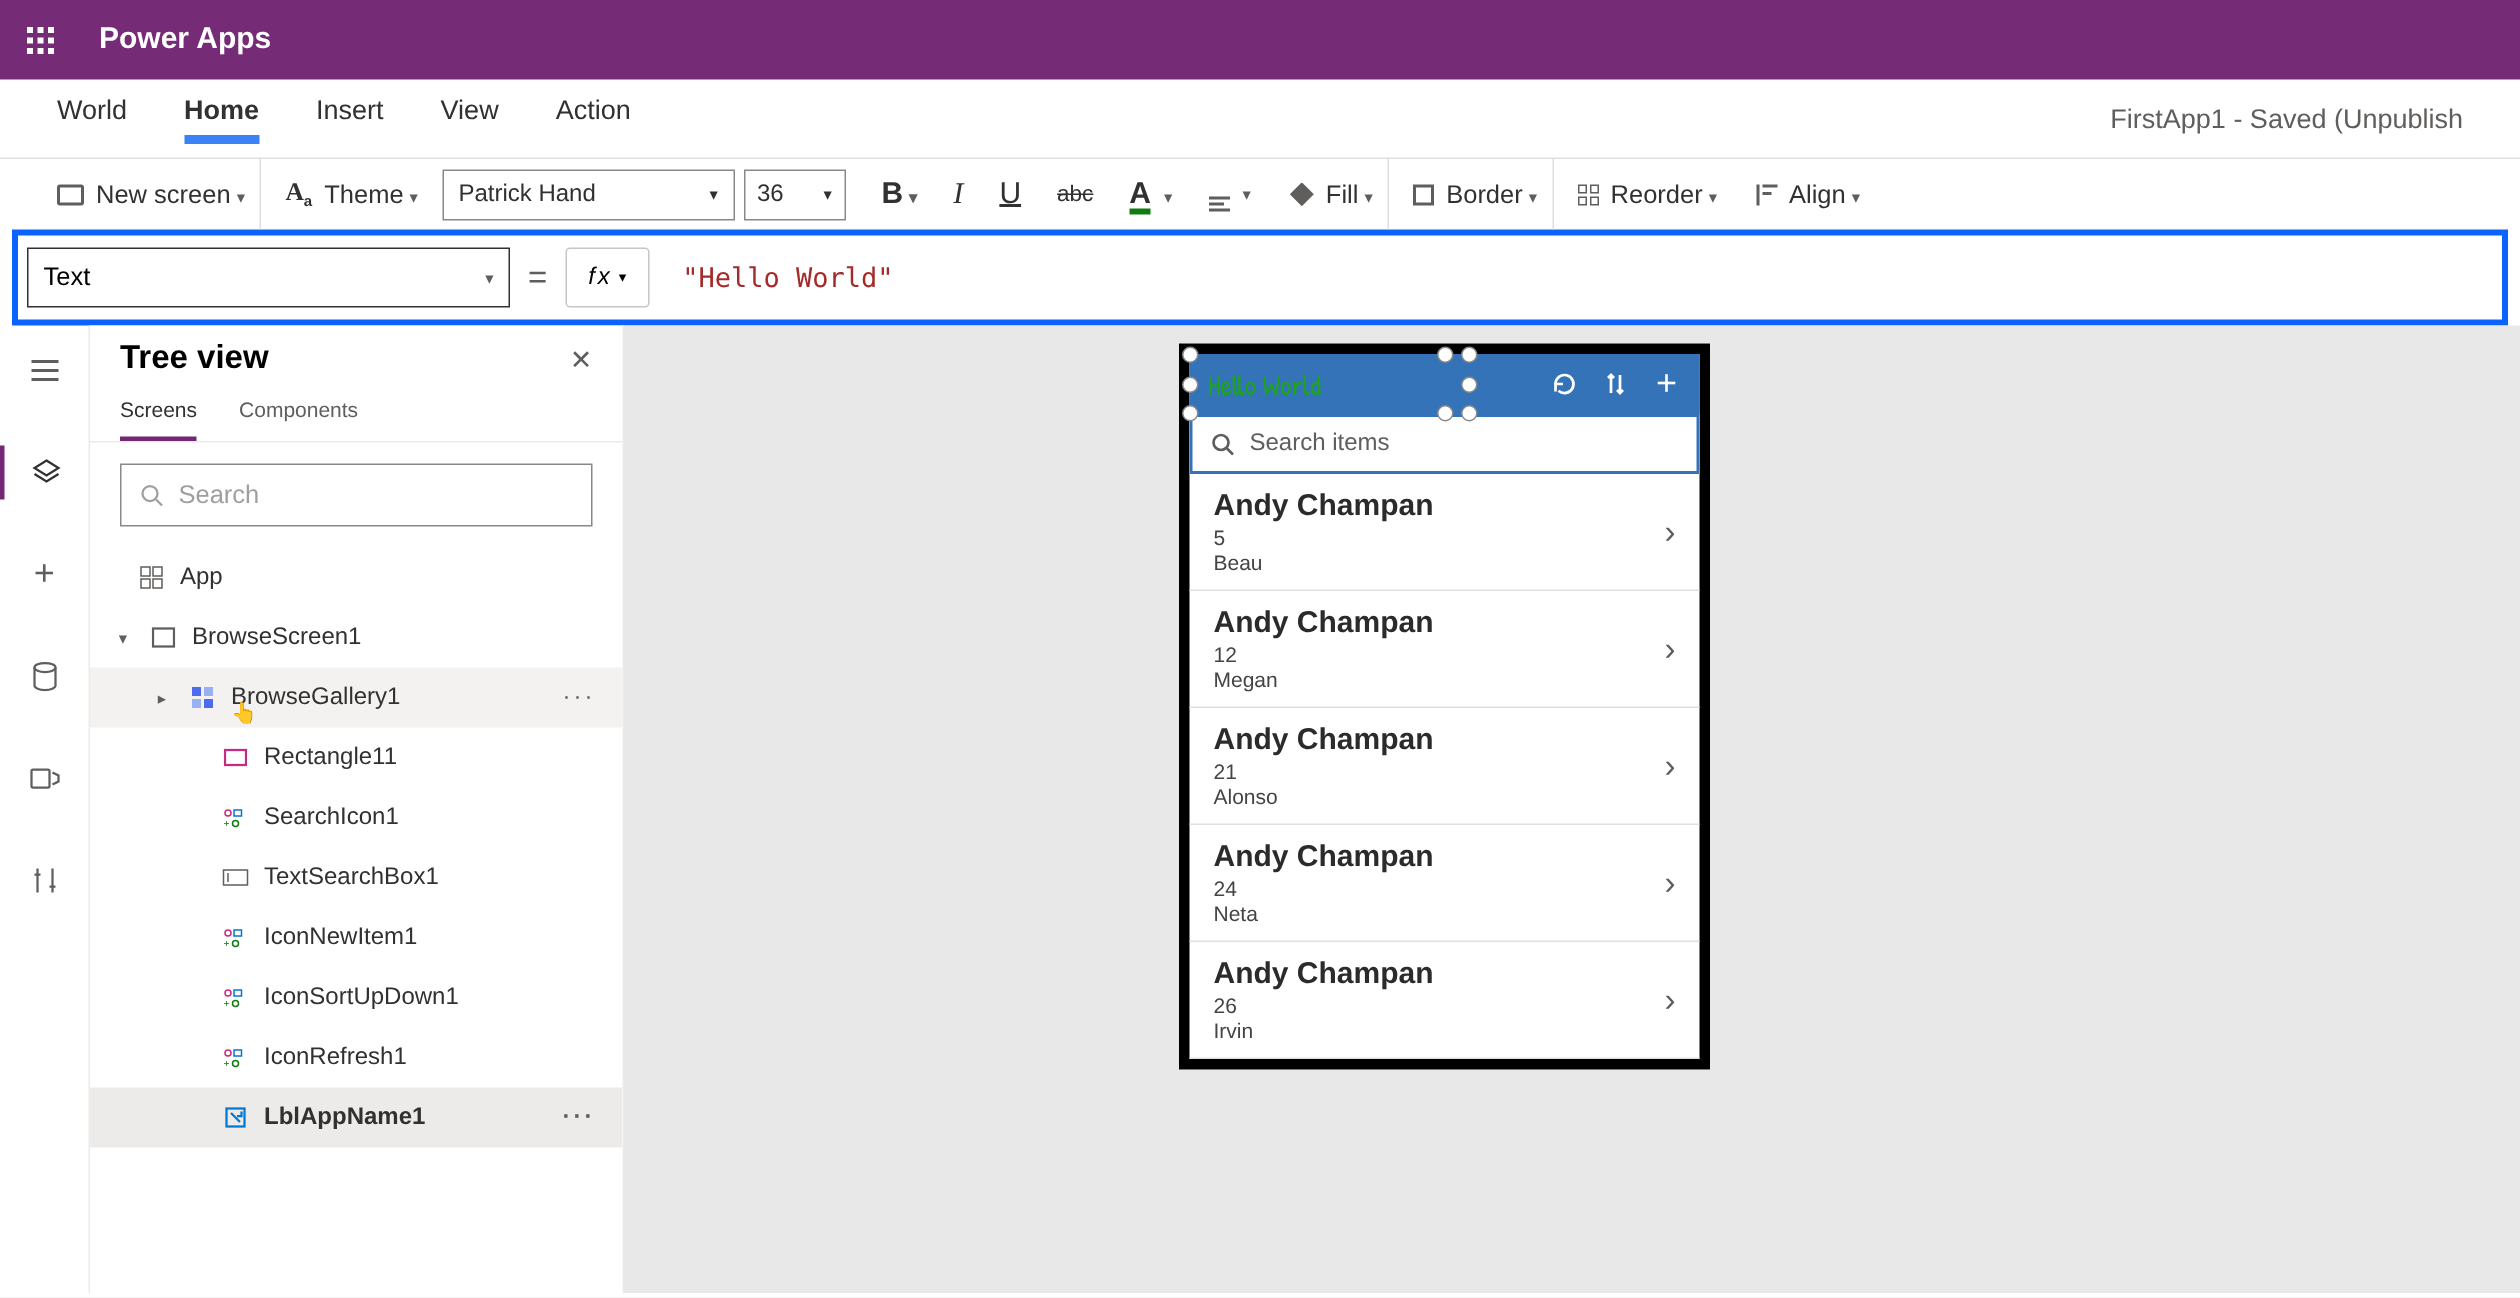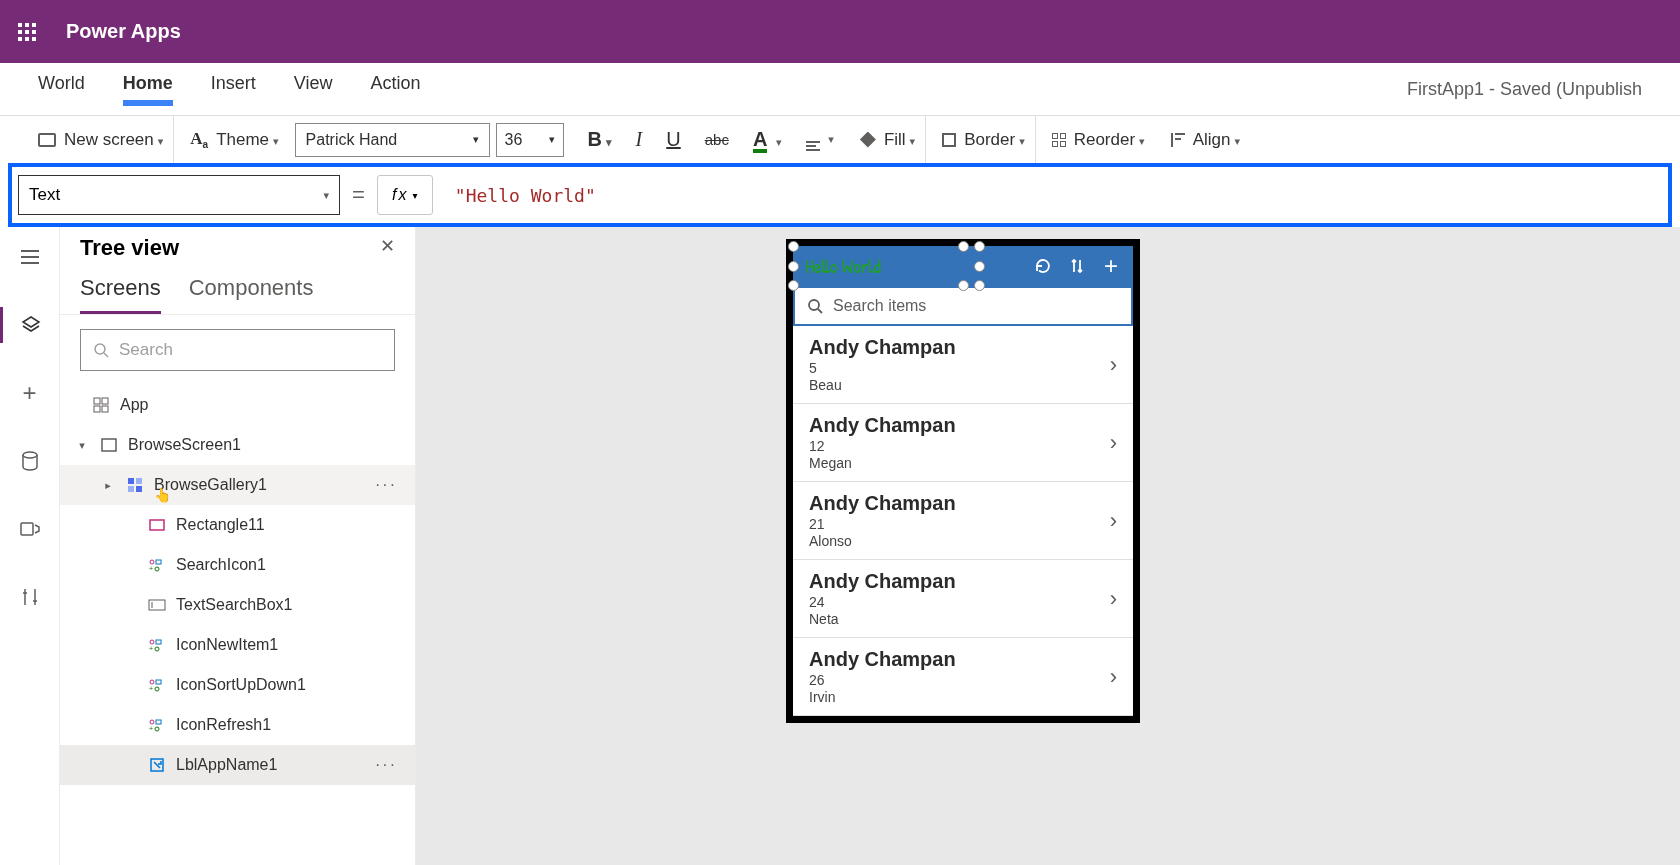--- a/index.html
+++ b/index.html
@@ -1,19 +1,19 @@
 <!DOCTYPE html>
 <html><head>
 <meta charset="utf-8">
 <style>
   * { margin: 0; padding: 0; box-sizing: border-box; font-family: "Segoe UI", Arial, sans-serif; }
   body { background: #fff; width: 1680px; height: 865px; overflow: hidden; }
 
   
-  .titlebar { height: 63px; background: #752B75; display: flex; align-items: center; padding: 0 18px; color: #fff; }
+  .titlebar { height: 53px; background: #752B75; display: flex; align-items: center; padding: 0 18px; color: #fff; }
   .waffle { display: grid; grid-template-columns: repeat(3,4px); grid-template-rows: repeat(3,4px); gap: 3px; margin-right: 30px; cursor: pointer; }
   .waffle span { background: #fff; width: 4px; height: 4px; }
   .app-title { font-size: 20px; font-weight: 600; }
 
   
   .menubar { height: 52px; display: flex; align-items: center; padding: 0 38px; color: #323130; font-size: 18px; justify-content: space-between;}
   .menubar-left { display:flex; gap: 38px; }
   .menubar-left .menu-item.active { font-weight: 700; border-bottom: 6px solid #3b82f6; padding-bottom: 6px; }
   .menubar-right { color:#605e5c; font-size:18px; }
 
@@ -51,32 +51,32 @@
   .main{display:flex;height:calc(100% - 56px - 52px - 48px - 64px);}
   .leftrail{width:60px;border-right:1px solid #edebe9;display:flex;flex-direction:column;align-items:center;padding-top:12px;gap:32px;color:#605e5c;}
   .rail-item{display:flex;align-items:center;justify-content:center;width:100%;height:36px;cursor:pointer;}
   .rail-item.active{border-left:3px solid #742774;}
   .ham{display:flex;flex-direction:column;gap:4px;}
   .ham span{width:18px;height:2px;background:#605e5c;}
   .plus-ic{font-size:24px;color:#605e5c;font-weight:300;}
 
   
   .tree-panel{width:356px;border-right:1px solid #edebe9;background:#fff;display:flex;flex-direction:column;}
-  .tree-header{display:flex;justify-content:space-between;align-items:flex-start;padding:8px 20px 4px 20px;}
+  .tree-header{display:flex;justify-content:space-between;align-items:flex-end;padding:8px 20px 4px 20px;}
   .tree-title{font-size:22px;font-weight:600;}
   .close-x{font-size:18px;color:#605e5c;cursor:pointer;}
   .tree-tabs{display:flex;gap:28px;padding:10px 20px 0 20px;border-bottom:1px solid #edebe9;}
-  .tree-tab{padding-bottom:10px;font-size:22px;color:#605e5c;cursor:pointer;}
+  .tree-tab{padding-bottom:10px;font-size:14px;color:#605e5c;cursor:pointer;}
   .tree-tab.active{color:#323130;border-bottom:3px solid #742774;font-weight:400;}
   .search-wrap{padding:14px 20px;}
   .search-box{width:100%;height:42px;border:1px solid #8a8886;display:flex;align-items:center;padding:0 12px;gap:10px;color:#a19f9d;font-size:17px;}
   .tree-list{flex:1;overflow:hidden;}
   .tree-row{display:flex;align-items:center;height:40px;padding:0 18px 0 10px;font-size:16px;color:#323130;cursor:pointer;position:relative;}
   .tree-row.hover{background:#f3f2f1;}
-  .tree-row.selected{background:#edebe9;}
+  .tree-row.selected{background:#edebe9;font-weight:bold;}
   .tree-row .caret{width:16px;text-align:center;font-size:11px;color:#605e5c;}
   .tree-row .ticon{width:22px;height:22px;margin:0 8px;display:flex;align-items:center;justify-content:center;}
   .dots{position:absolute;right:18px;color:#605e5c;letter-spacing:2px;}
   .cursor-pointer-img{position:absolute;top:22px;left:94px;font-size:14px;}
 
   
   .canvas{flex:1;background:#e8e8e8;position:relative;}
   .phone{position:absolute;left:370px;top:12px;width:354px;background:#fff;border:7px solid #000000;}
   .ph-header{background:#3573B9;height:40px;display:flex;align-items:center;padding:0 12px;color:#fff;gap:14px;position:relative;}
   .ph-title{color:#1ea31e;font-family:"Comic Sans MS","Patrick Hand",cursive;font-size:19px;flex:1;}

